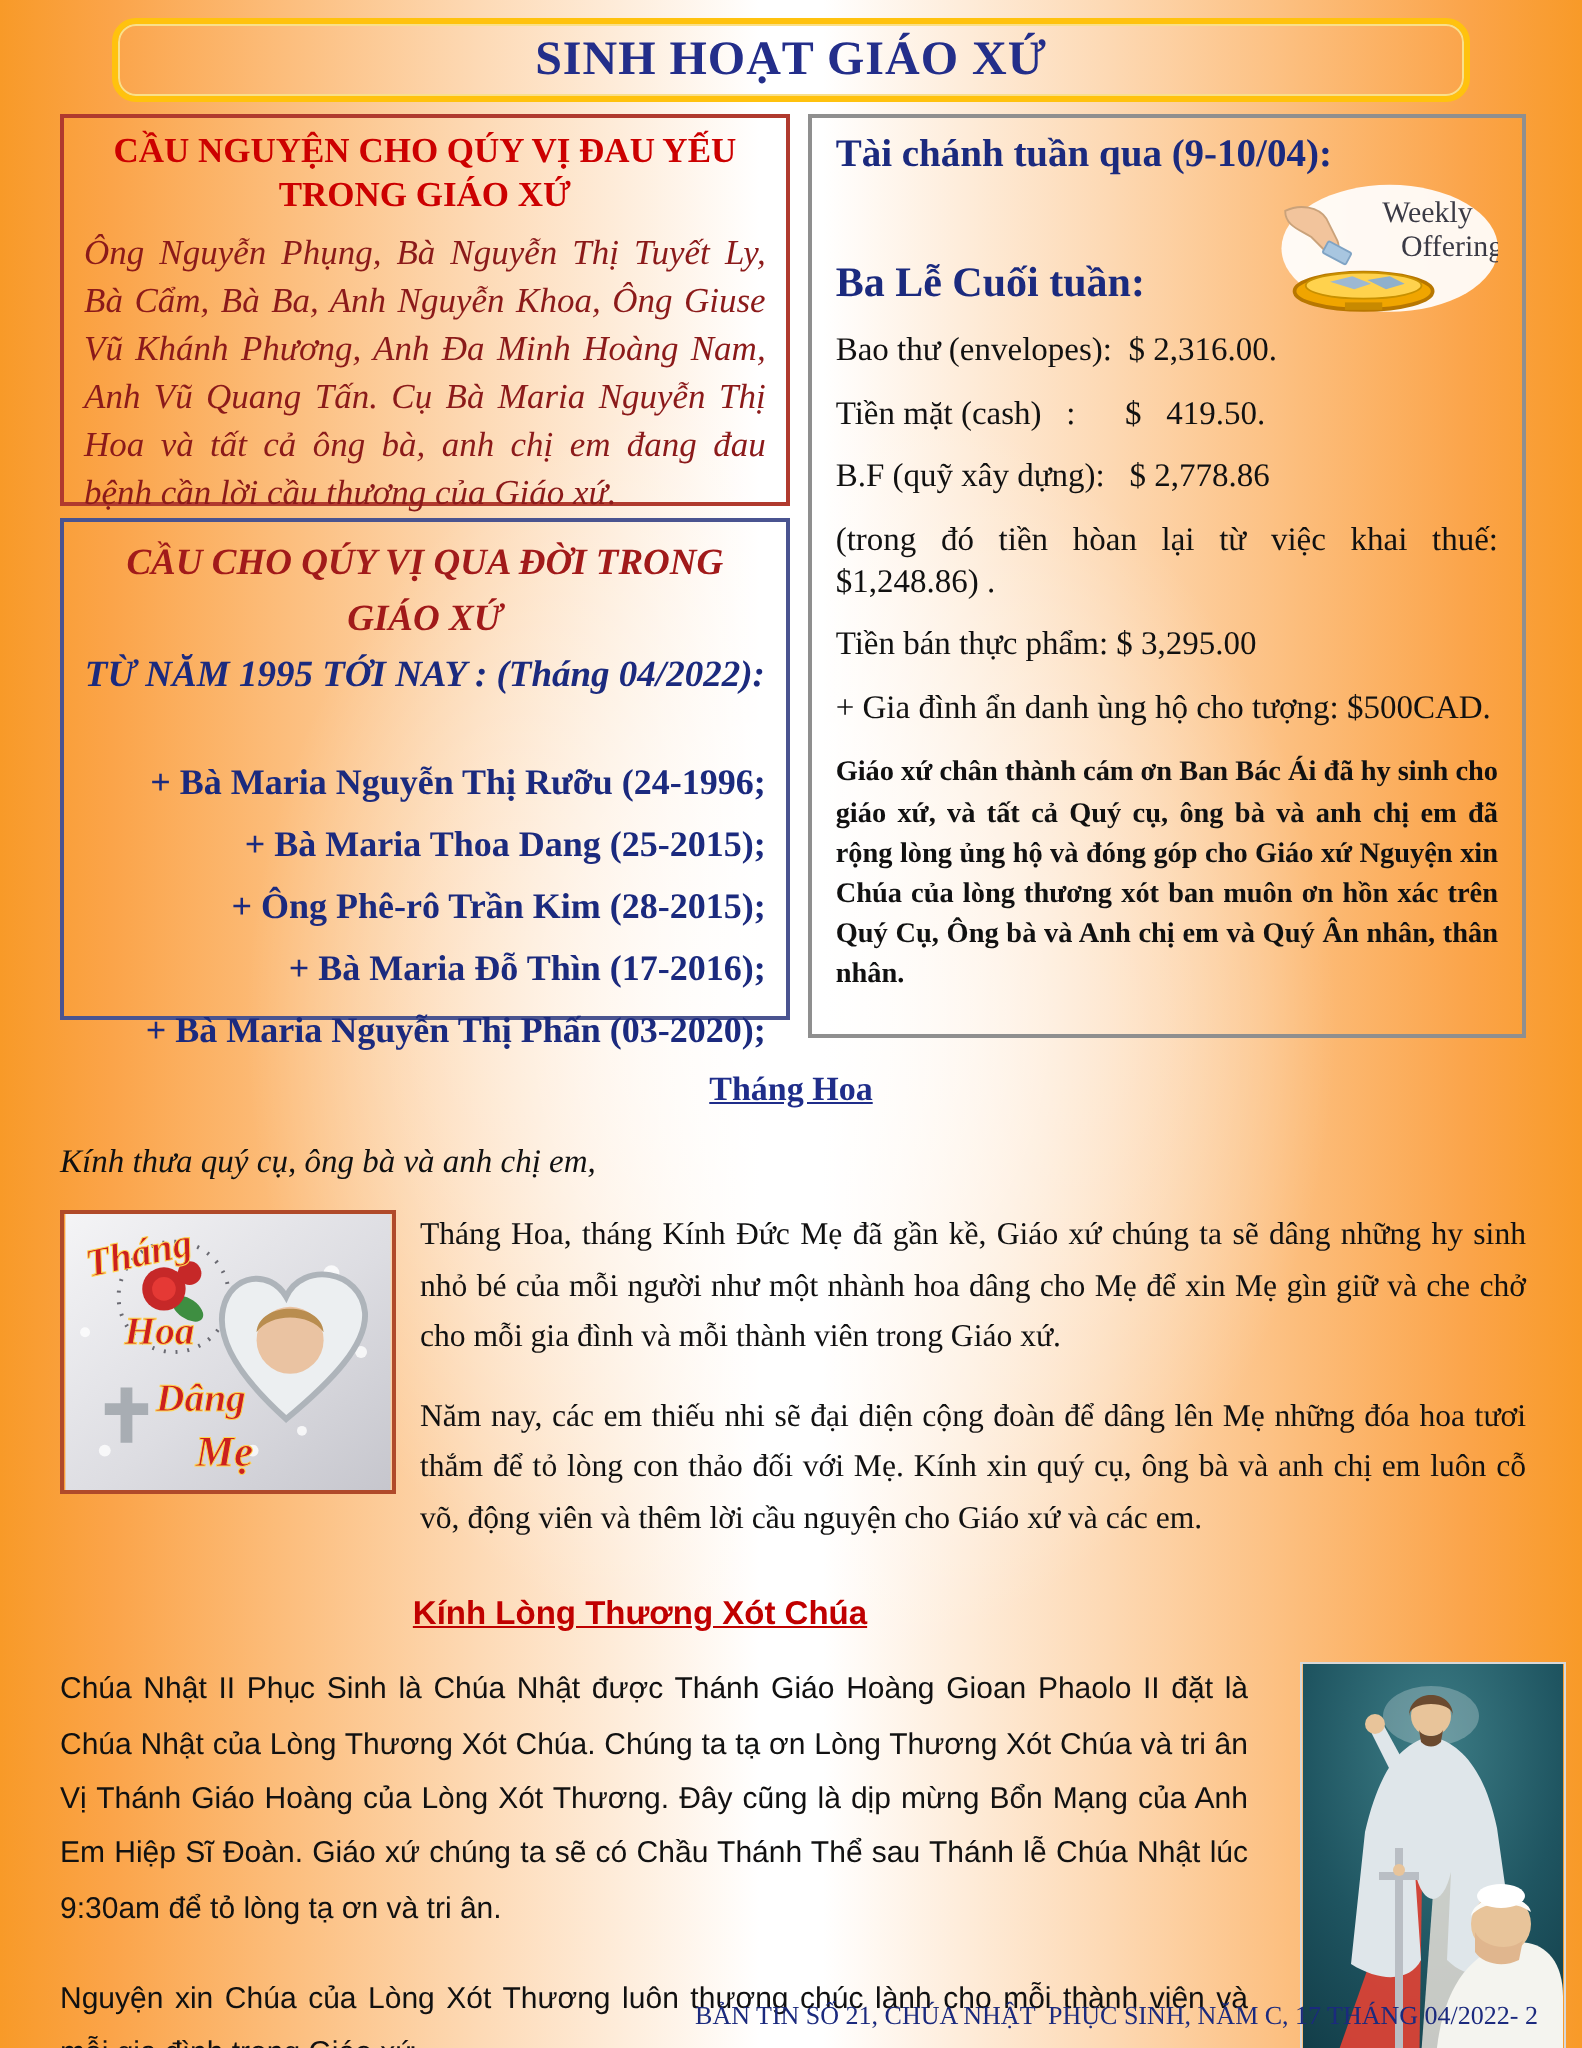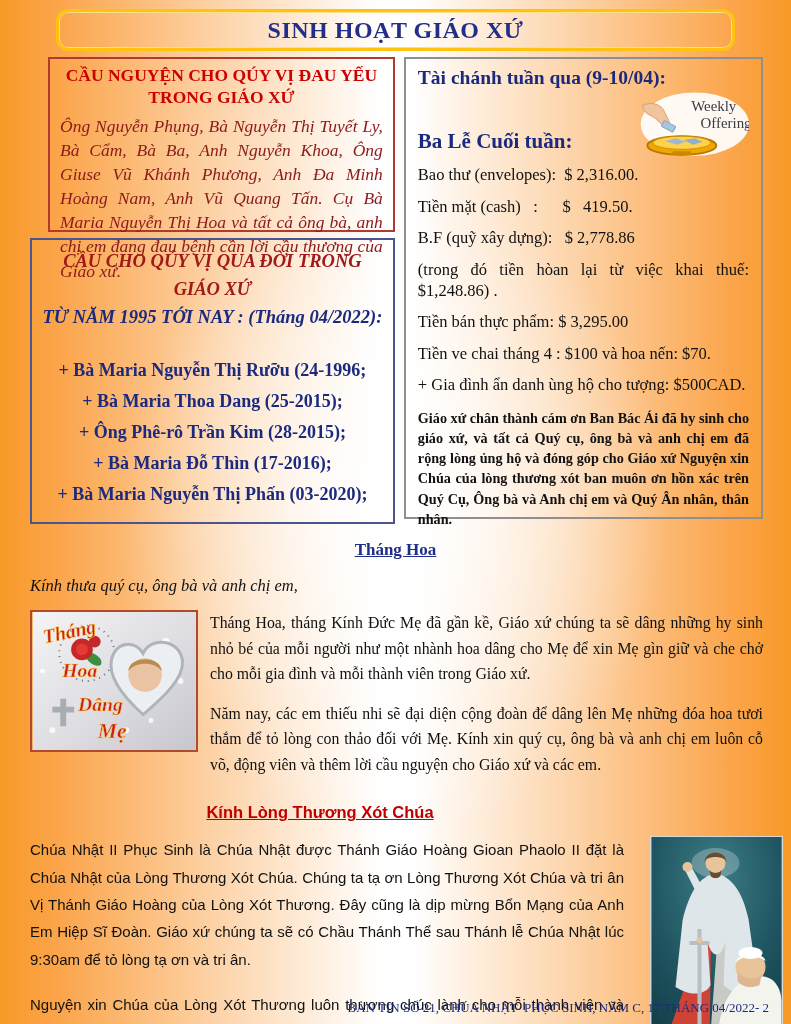--- a/index.html
+++ b/index.html
@@ -23,31 +23,31 @@
     box-shadow:inset 0 0 0 1px #f9e08a;
   }
   .page-title{
     color:#232e8a;font-weight:bold;font-size:24px;letter-spacing:.5px;
   }
   
   .cols{display:flex;margin:6px 28px 0 30px;gap:9px;}
   .col-left{width:386px;display:flex;flex-direction:column;gap:6px;}
   .col-right{width:380px;}
   .box{box-sizing:border-box;background:transparent;}
-  .sick-box{border:2px solid #b03a2e;height:175px;padding:6px 10px;margin-left:18px;}
+  .sick-box{border:2px solid #b03a2e;height:196px;padding:6px 10px;}
   .sick-title{color:#cc0000;font-weight:bold;font-size:17.5px;text-align:center;line-height:1.25;}
   .sick-body{
     margin-top:5px;color:#8b1a1a;font-style:italic;font-size:17.5px;
     text-align:justify;line-height:1.38;
   }
-  .dead-box{border:2px solid #4a5490;height:286px;padding:8px 10px;}
+  .dead-box{border:2px solid #4a5490;height:251px;padding:8px 10px;}
   .dead-title1{color:#a11a1a;font-style:italic;font-weight:bold;font-size:18.5px;text-align:center;line-height:1.5;}
   .dead-title2{color:#1b2a7e;font-style:italic;font-weight:bold;font-size:18.5px;text-align:center;line-height:1.5;}
   .dead-list{margin-top:24px;}
-  .dead-entry{color:#1b2a7e;font-weight:bold;font-size:18px;text-align:center;line-height:1.72;}
+  .dead-entry{color:#1b2a7e;font-weight:bold;font-size:18px;text-align:right;line-height:1.72;}
   .fin-box{border:2px solid #8f8f8f;height:462px;padding:8px 12px;}
   .fin-title{color:#1b2a7e;font-weight:bold;font-size:19.5px;}
   .offering{float:right;width:112px;height:70px;margin:2px 0 2px 6px;}
   .fin-sub{color:#1b2a7e;font-weight:bold;font-size:21px;margin-top:40px;}
   .fin-line{font-size:16.5px;color:#111;margin-top:11px;line-height:1.25;text-align:justify;}
   .fin-line.money{white-space:pre-wrap;}
   .fin-thanks{
     margin-top:12px;font-weight:bold;font-size:14.2px;color:#111;
     text-align:justify;line-height:1.42;
   }
@@ -134,21 +134,20 @@
           </g>
         </svg>
 
         <div class="fin-sub">Ba Lễ Cuối tuần:</div>
 
         <div class="fin-line money">Bao thư (envelopes):  $ 2,316.00.</div>
         <div class="fin-line money">Tiền mặt (cash)   :      $   419.50.</div>
         <div class="fin-line money">B.F (quỹ xây dựng):   $ 2,778.86</div>
         <div class="fin-line">(trong đó tiền hòan lại từ việc khai thuế: $1,248.86) .</div>
         <div class="fin-line">Tiền bán thực phẩm: $ 3,295.00</div>
-        <div class="fin-line">Tiền ve chai tháng 4 : $100 và hoa nến: $70.</div>
         <div class="fin-line">+ Gia đình ẩn danh ùng hộ cho tượng: $500CAD.</div>
 
         <div class="fin-thanks">Giáo xứ chân thành cám ơn Ban Bác Ái đã hy sinh cho giáo xứ, và tất cả Quý cụ, ông bà và anh chị em đã rộng lòng ủng hộ và đóng góp cho Giáo xứ Nguyện xin Chúa của lòng thương xót ban muôn ơn hồn xác trên Quý Cụ, Ông bà và Anh chị em và Quý Ân nhân, thân nhân.</div>
       </div>
     </div>
 
   </div>
 
   <div class="th-heading">Tháng Hoa</div>
   <div class="th-greeting">Kính thưa quý cụ, ông bà và anh chị em,</div>

